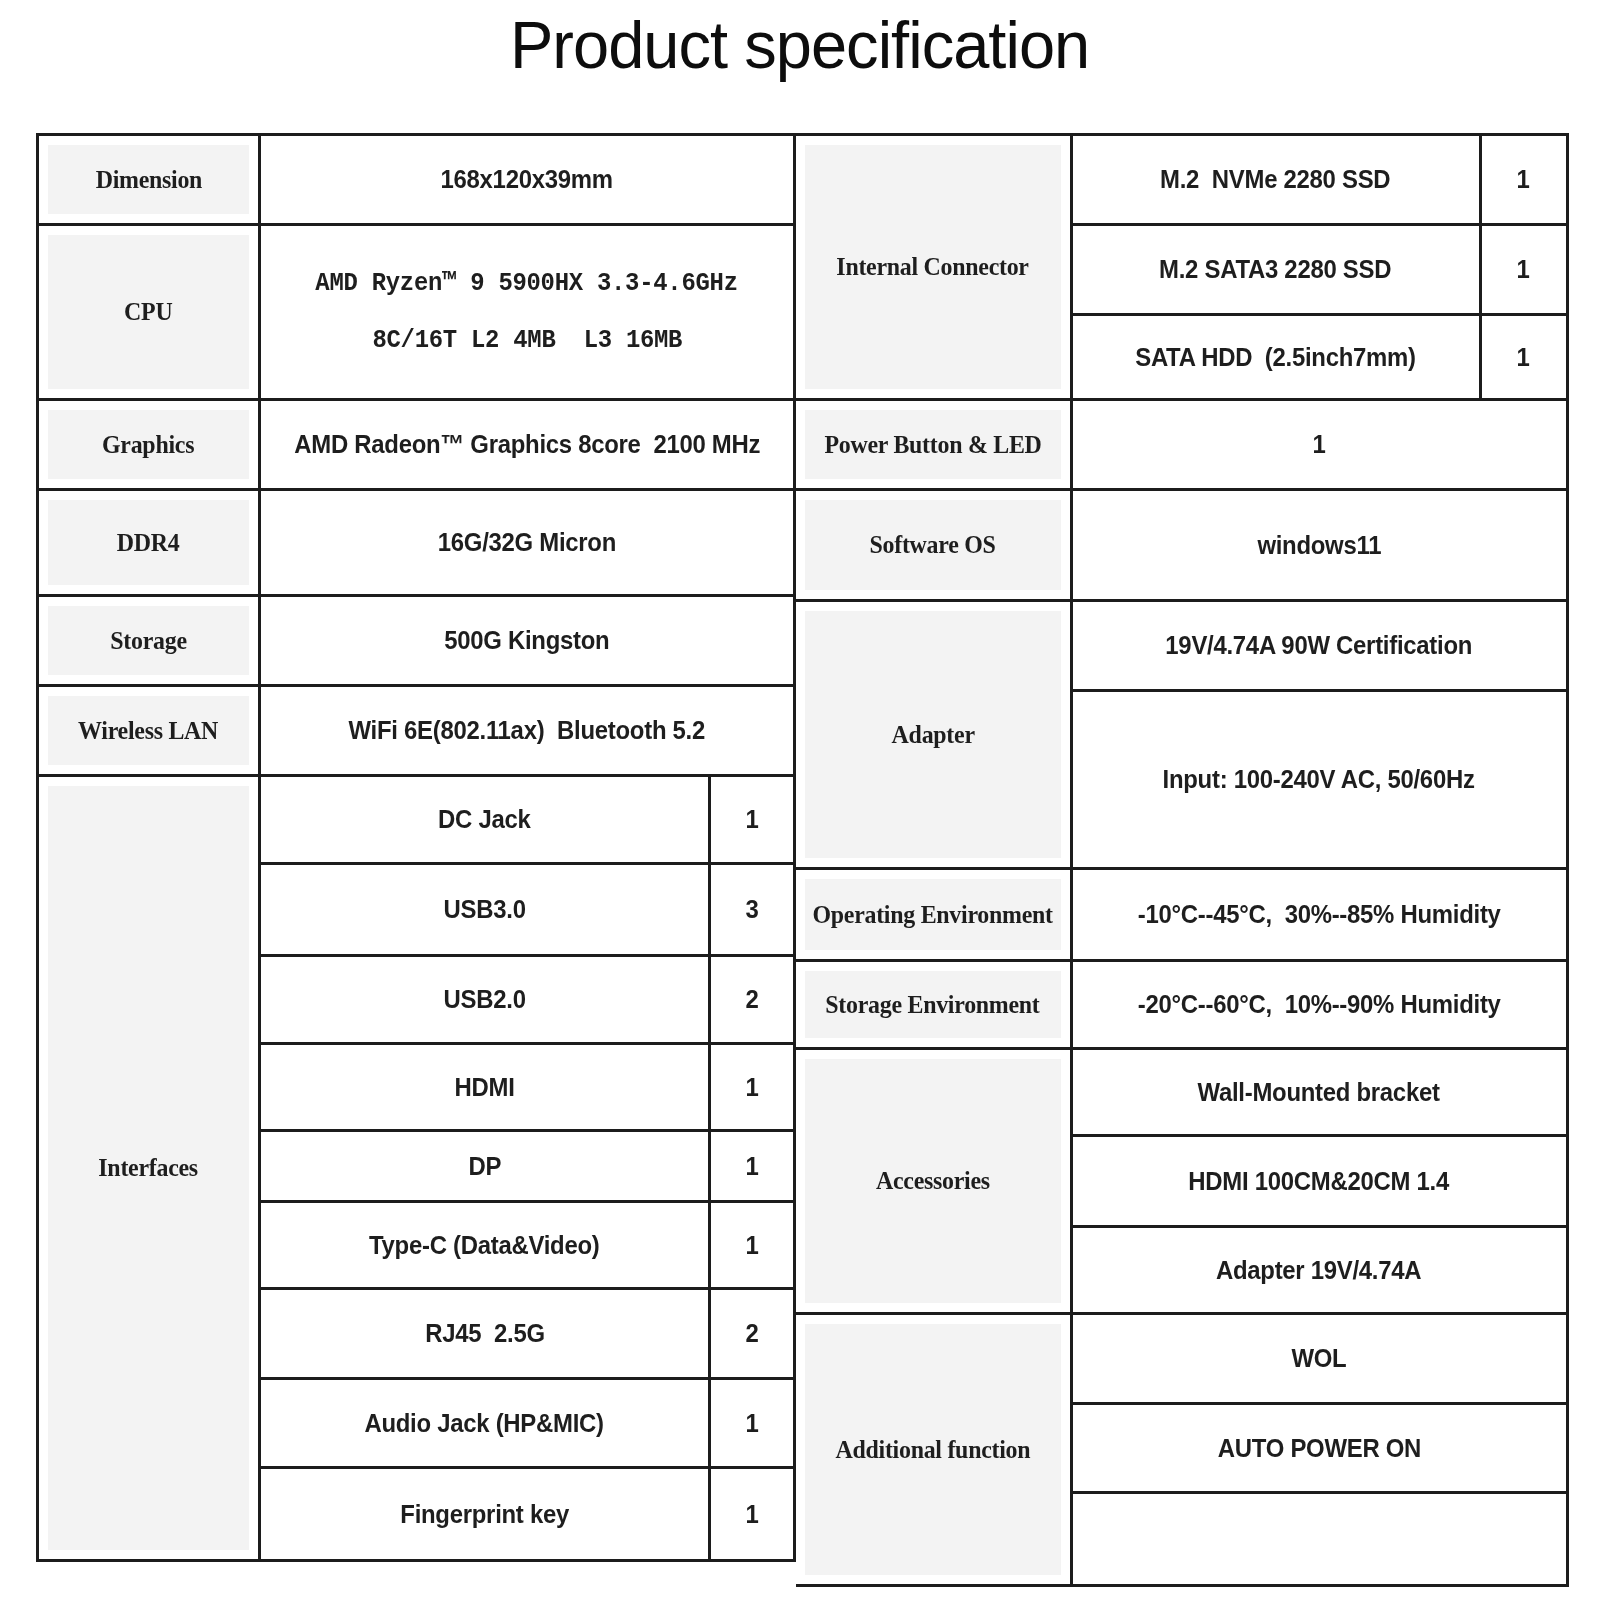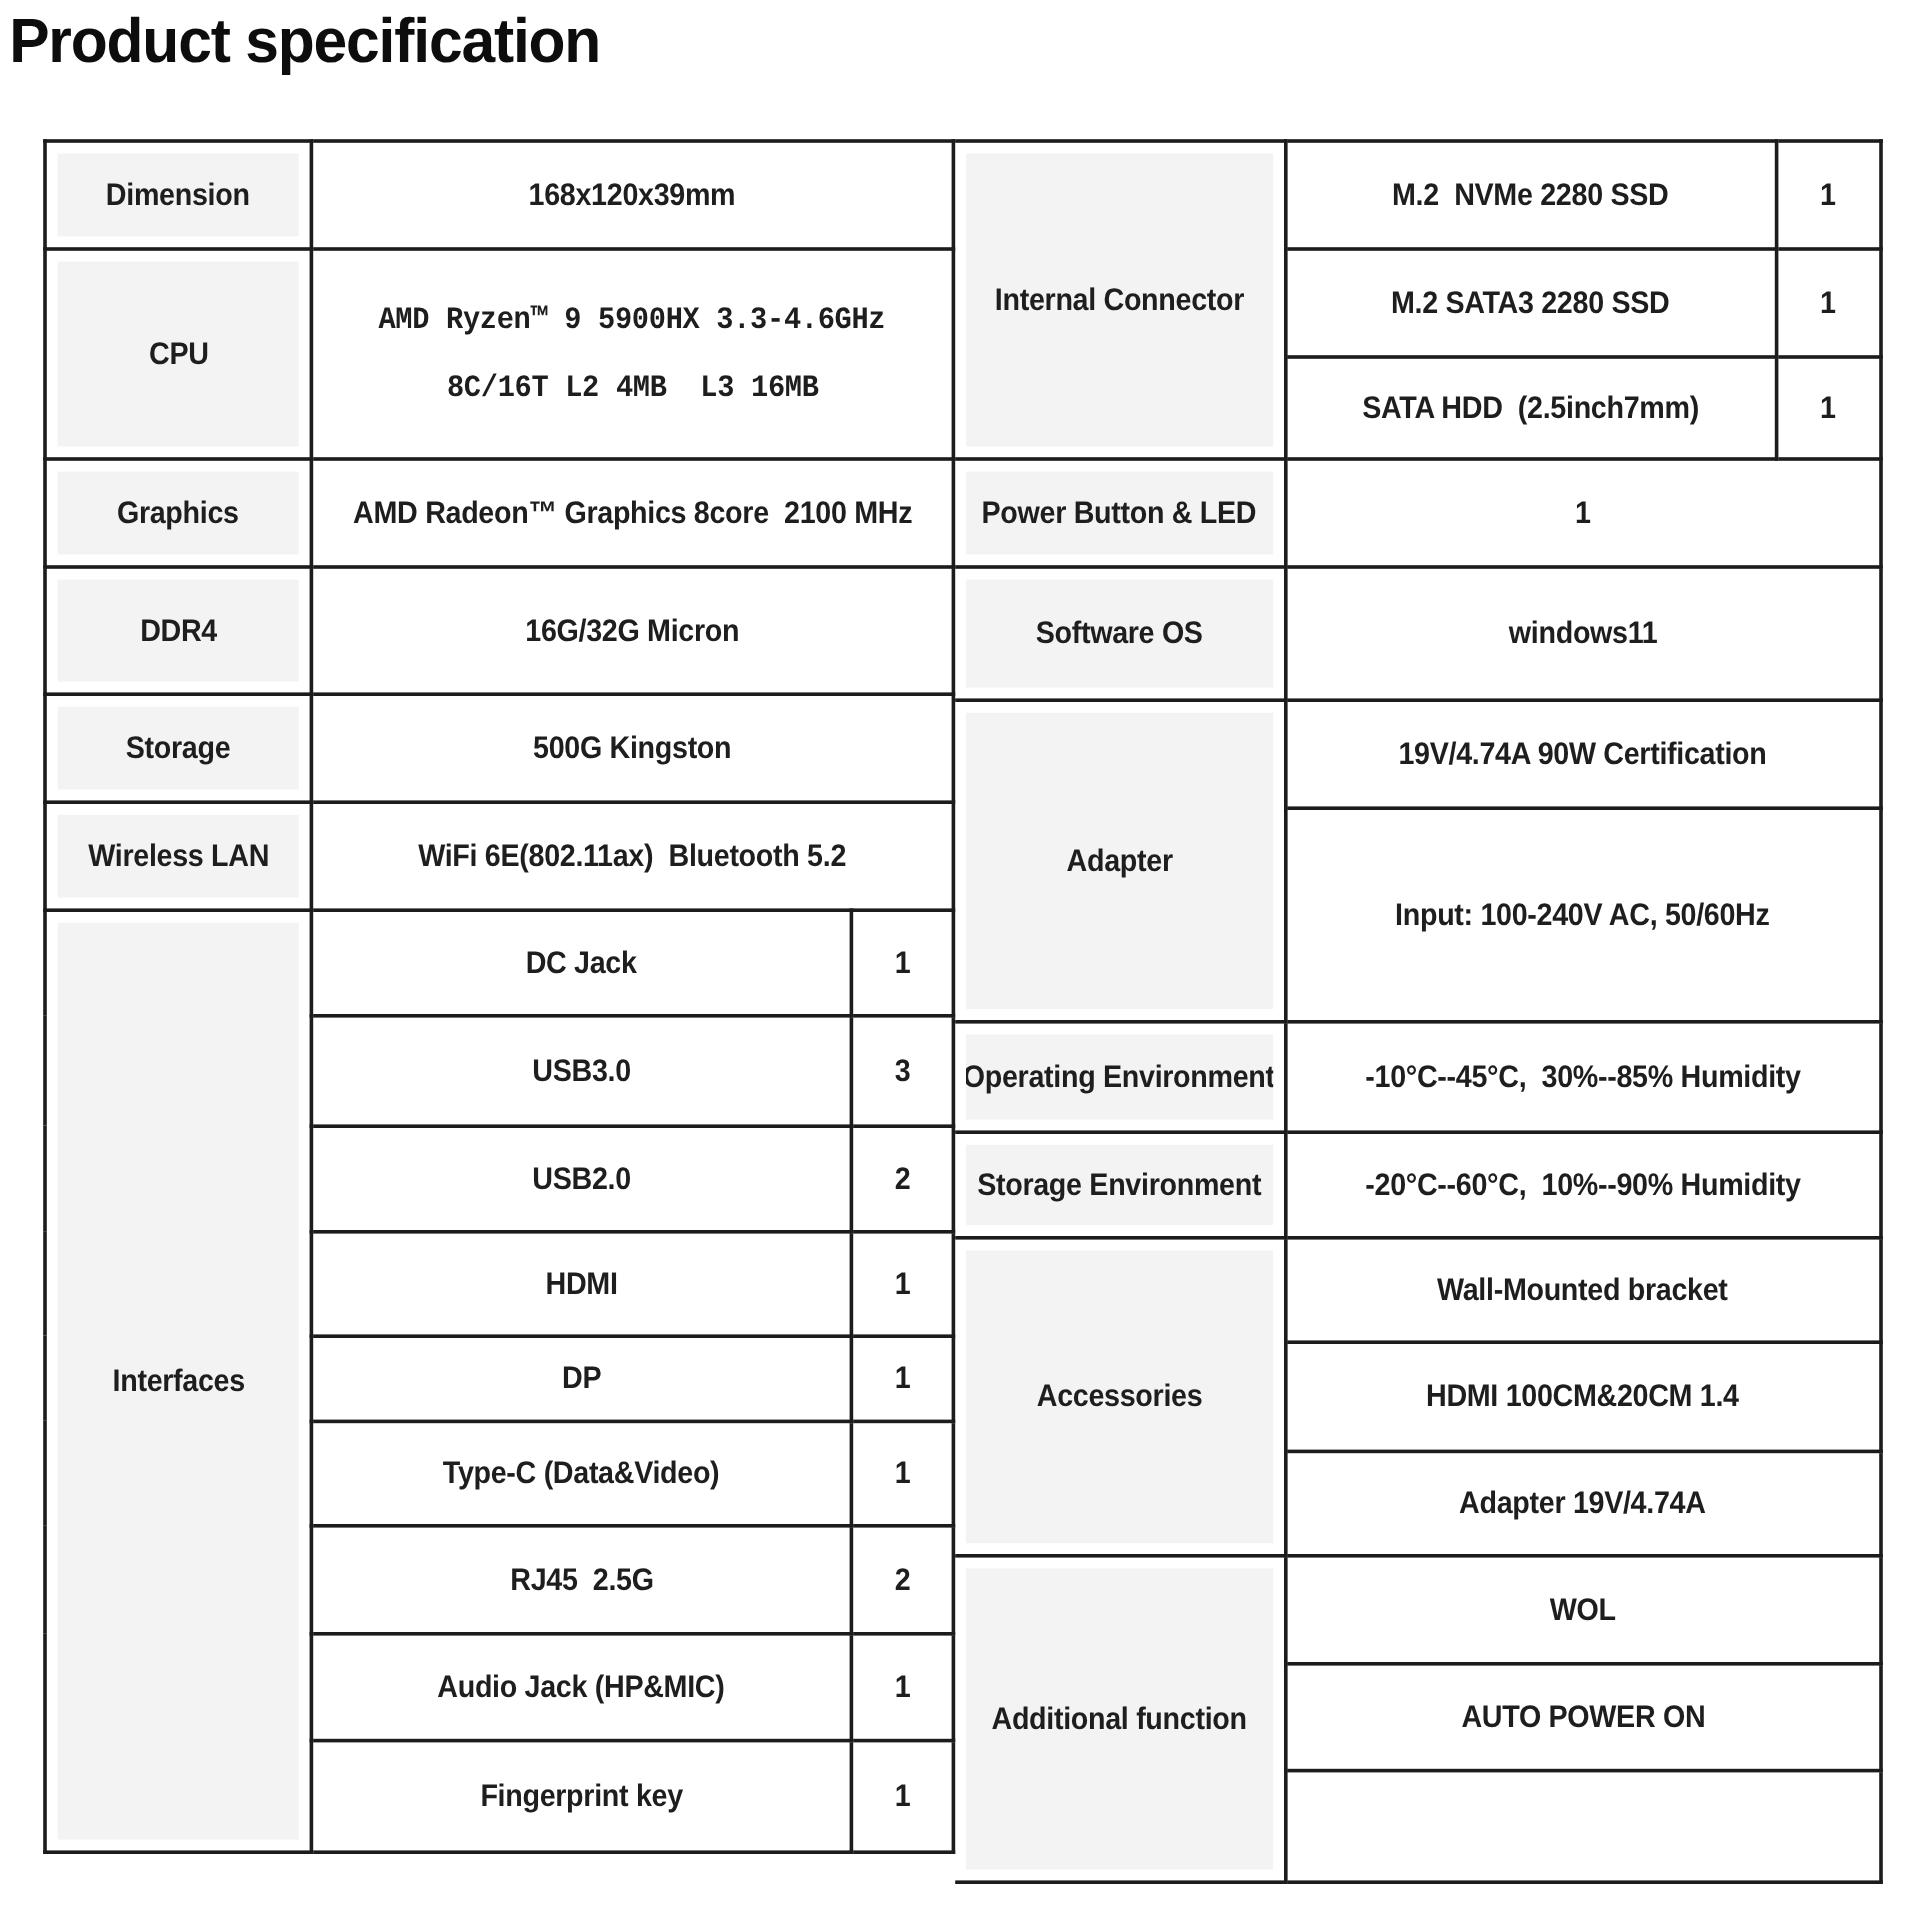--- a/index.html
+++ b/index.html
@@ -5,24 +5,24 @@
   * { box-sizing: border-box; }
   html, body { margin: 0; padding: 0; }
   body {
     width: 1600px;
     height: 1600px;
     background: #ffffff;
     font-family: "Liberation Sans", "DejaVu Sans", sans-serif;
     color: #1d1d1d;
   }
   .title {
-    text-align: left;
+    text-align: center;
     margin: 6px 0 0 0;
-    font-size: 52px;
-    font-weight: bold;
+    font-size: 67px;
+    font-weight: normal;
     color: #0d0d0d;
     line-height: 1.15;
     white-space: nowrap;
   }
   .title-text { display: inline-block; transform: scaleX(0.97); letter-spacing: -1px; }
 
   .spec-wrap {
     width: 1528px;
     margin: 50px auto 0 auto;
     display: flex;
@@ -49,20 +49,21 @@
 
   td.lbl { position: relative; }
   .lbl-box {
     position: absolute;
     inset: 9px;
     background: #f3f3f3;
     display: flex;
     align-items: center;
     justify-content: center;
     overflow: hidden;
+    font-family: Liberation Serif, serif;
   }
   .cell-text {
     display: inline-block;
     white-space: pre;
     letter-spacing: -0.3px;
     transform: scaleX(0.92);
   }
   td.cpu-cell { line-height: 2.2; font-family: Liberation Mono, monospace; }
 </style>
 </head>

